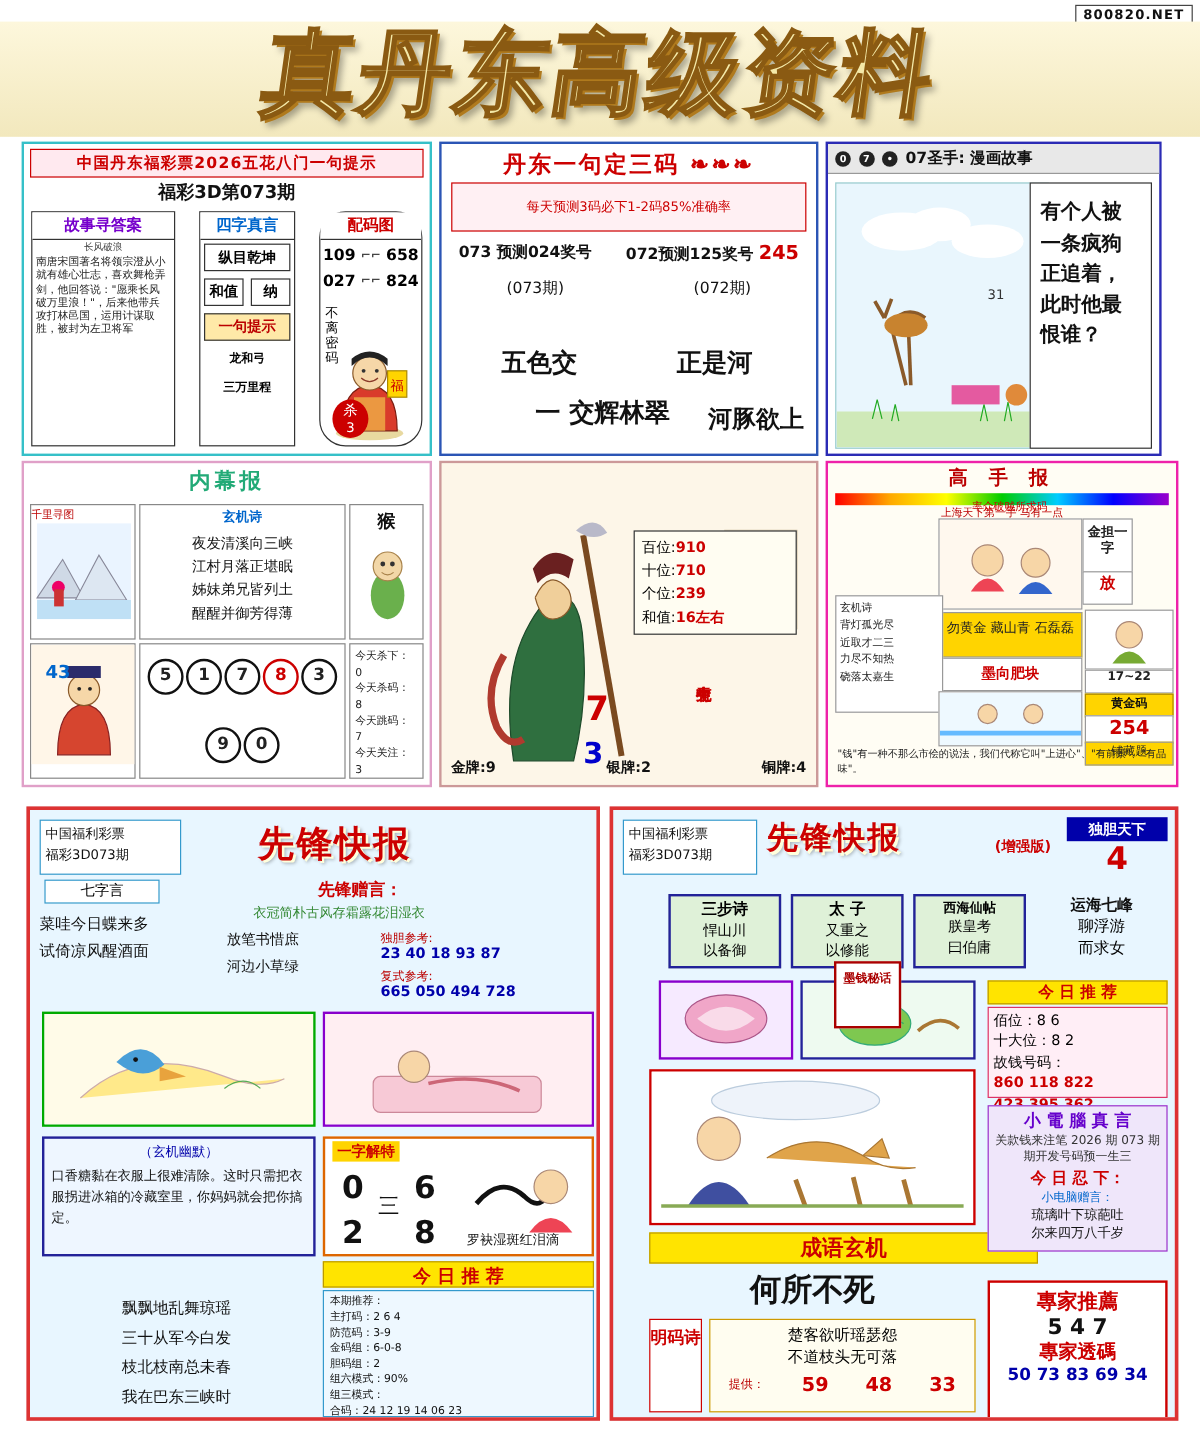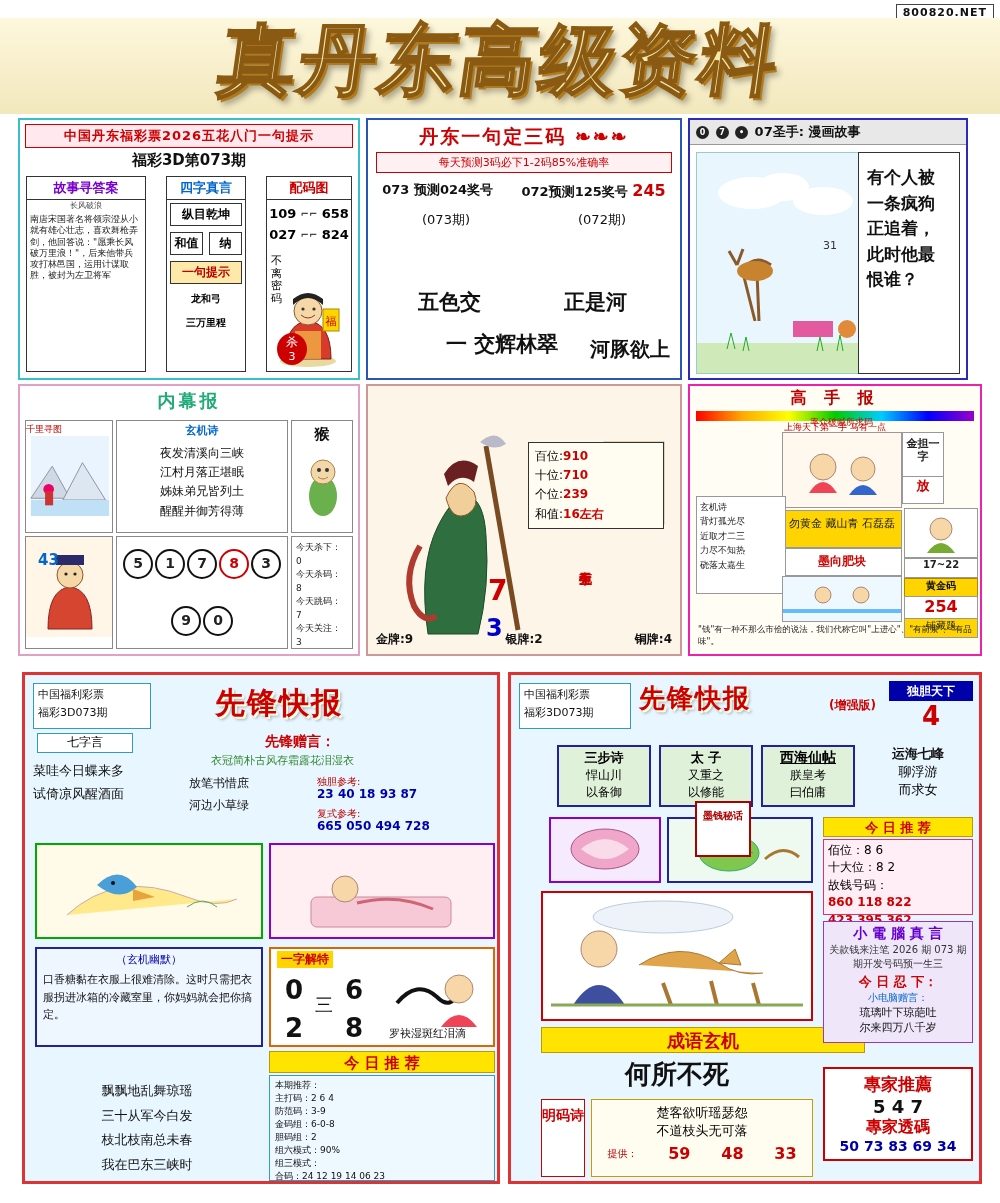--- a/index.html
+++ b/index.html
@@ -59,21 +59,21 @@
   .colB{flex:0 0 78px;}
   .colC{flex:1;}
   .numrow{display:flex;align-items:center;justify-content:space-around;font-size:13px;font-weight:bold;margin-top:6px;}
   .numrow .mid{font-size:10px;color:#444;}
   .mini-cell{border:1px solid #333;margin:3px;text-align:center;font-size:12px;font-weight:bold;padding:2px 0;}
   .god{position:absolute;right:6px;bottom:4px;width:74px;height:92px;}
 
   
   #b-mid{left:366px;top:118px;width:316px;height:262px;border:2px solid #2b55b5;background:#fff;}
   #b-mid .hd{text-align:center;font-size:19px;font-weight:bold;color:#c00;padding-top:4px;letter-spacing:2px;}
-  #b-mid .bar{margin:2px 8px;border:1px solid #c00;background:#fff0f3;color:#c00;font-size:11px;text-align:center;padding:2px 0;}
+  #b-mid .bar{margin:2px 8px;border:1px solid #c00;background:#fff0f3;color:#c00;font-size:11px;text-align:center;padding:12px 0;}
   #b-mid .prow{display:flex;justify-content:space-around;font-size:13px;font-weight:bold;margin-top:8px;color:#111;}
   #b-mid .prow .hl{color:#c00;font-size:16px;}
   #b-mid .qrow{display:flex;justify-content:space-around;font-size:13px;margin-top:10px;color:#111;}
   #b-mid .big1{position:absolute;left:50px;top:168px;font-size:21px;font-weight:bold;color:#111;}
   #b-mid .big2{position:absolute;left:196px;top:168px;font-size:21px;font-weight:bold;color:#111;}
   #b-mid .big3{position:absolute;left:78px;top:210px;font-size:21px;font-weight:bold;color:#111;}
   #b-mid .big4{position:absolute;left:222px;top:216px;font-size:20px;font-weight:bold;color:#111;}
 
   
   #b-right{left:688px;top:118px;width:280px;height:262px;border:2px solid #2b2bb5;background:#fff;}
@@ -154,21 +154,21 @@
         <div class="mini-cell">纵目乾坤</div>
         <div style="display:flex;">
           <div class="mini-cell" style="flex:1;">和值</div>
           <div class="mini-cell" style="flex:1;">纳</div>
         </div>
         <div class="mini-cell" style="background:#ffe9a8;color:#b00;">一句提示</div>
         <div class="mini-cell" style="border:none;font-size:10px;">龙和弓</div>
         <div class="mini-cell" style="border:none;font-size:10px;">三万里程</div>
       </div>
 
-      <div class="g-col colC" style="position:relative;">
+      <div class="g-col colC" style="position:relative;border-radius:22px;">
         <div class="g-h red">配码图</div>
         <div class="numrow">
           <span>109</span>
           <span class="mid">⌐⌐</span>
           <span>658</span>
         </div>
         <div class="numrow">
           <span>027</span>
           <span class="mid">⌐⌐</span>
           <span>824</span>
@@ -517,21 +517,21 @@
       <div class="center b" style="font-size:13px;padding-top:2px;">三步诗</div>
       <div class="center" style="font-size:12px;">悍山川</div>
       <div class="center" style="font-size:12px;">以备御</div>
     </div>
     <div class="ct bluebox" style="left:148px;top:70px;width:94px;height:62px;background:#dff1d8;">
       <div class="center b" style="font-size:13px;padding-top:2px;">太 子</div>
       <div class="center" style="font-size:12px;">又重之</div>
       <div class="center" style="font-size:12px;">以修能</div>
     </div>
     <div class="ct bluebox" style="left:250px;top:70px;width:94px;height:62px;background:#dff1d8;">
-      <div class="center b" style="font-size:14px;padding-top:2px;text-decoration:underline;">西海仙帖</div>
+      <div class="center b" style="font-size:11px;padding-top:2px;">西海仙帖</div>
       <div class="center" style="font-size:12px;">朕皇考</div>
       <div class="center" style="font-size:12px;">曰伯庸</div>
     </div>
     <div class="ct" style="left:352px;top:70px;width:110px;height:62px;">
       <div class="center b" style="font-size:13px;color:#111;">运海七峰</div>
       <div class="center" style="font-size:13px;">聊浮游</div>
       <div class="center" style="font-size:13px;">而求女</div>
     </div>
 
     <div class="ct purplebox" style="left:38px;top:142px;width:112px;height:66px;background:#f3e6ff;">
@@ -591,21 +591,21 @@
     <div class="ct" style="left:312px;top:246px;width:150px;height:122px;border:1px solid #93c;background:#efe6fa;">
       <div style="text-align:center;font-size:14px;font-weight:bold;color:#60c;padding-top:3px;">小 電 腦 真 言</div>
       <div style="text-align:center;font-size:10px;color:#333;">关款钱来注笔 2026 期 073 期</div>
       <div style="text-align:center;font-size:10px;color:#333;">期开发号码预一生三</div>
       <div style="text-align:center;font-size:13px;font-weight:bold;color:#c00;margin-top:2px;">今 日 忍 下：</div>
       <div style="text-align:center;font-size:10px;color:#06c;">小电脑赠言：</div>
       <div style="text-align:center;font-size:11px;white-space:pre-line;color:#111;">琉璃叶下琼葩吐
 尔来四万八千岁</div>
     </div>
 
-    <div class="ct redbox" style="left:312px;top:392px;width:150px;height:94px;background:#fff;">
+    <div class="ct redbox" style="left:312px;top:392px;width:150px;height:116px;background:#fff;">
       <div style="text-align:center;font-size:17px;font-weight:bold;color:#c00;padding-top:4px;">專家推薦</div>
       <div style="text-align:center;font-size:18px;font-weight:bold;color:#111;">5 4 7</div>
       <div style="text-align:center;font-size:16px;font-weight:bold;color:#c00;">專家透碼</div>
       <div style="text-align:center;font-size:14px;font-weight:bold;color:#00a;">50 73 83 69 34</div>
     </div>
   </div>
 
 </div>
 
 </body></html>

